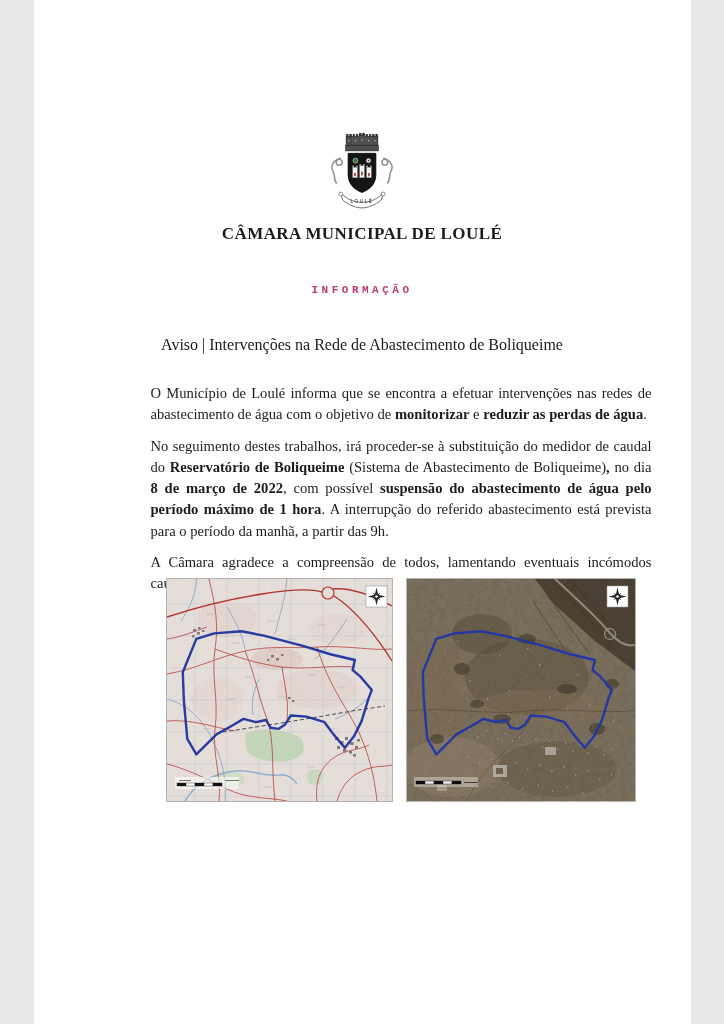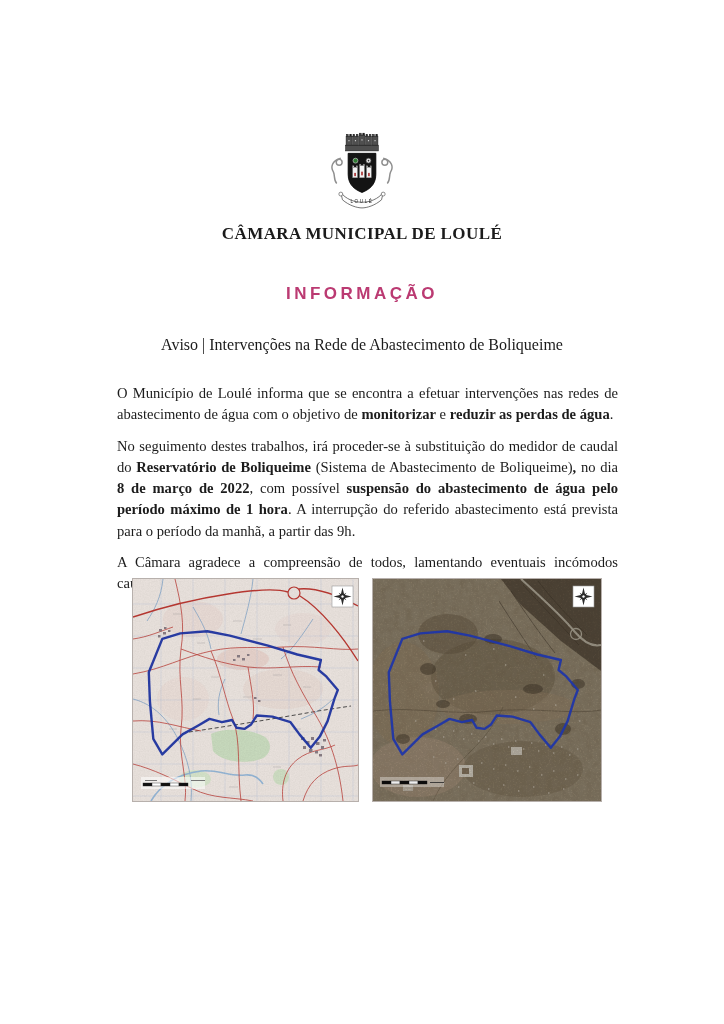--- a/index.html
+++ b/index.html
@@ -1,29 +1,29 @@
 <!DOCTYPE html>
 <html lang="pt"><head>
 <meta charset="utf-8">
 <style>
   html,body{margin:0;padding:0;background:#e8e8e8;}
   .page{
-    position:relative;width:724px;height:1024px;margin:0 auto;
+    position:relative;width:657px;height:1024px;margin:0 auto;
     background:#ffffff;overflow:hidden;
     font-family:"Liberation Serif",serif;color:#1c1c1c;
   }
   .crest{position:absolute;top:124px;left:50%;transform:translateX(-50%);}
   .org-name{
     position:absolute;top:224px;left:0;width:100%;text-align:center;
     font-weight:bold;font-size:17px;letter-spacing:0.4px;color:#1b1b1b;
   }
   .notice-title{
     position:absolute;top:284px;left:0;width:100%;text-align:center;
-    font-family:Liberation Sans, sans-serif;
-    font-weight:bold;font-size:17px;letter-spacing:3.5px;
+    font-family:Liberation Mono, monospace;
+    font-weight:bold;font-size:11px;letter-spacing:3.5px;
   }
   .notice-subtitle{
     position:absolute;top:336px;left:0;width:100%;text-align:center;
     font-weight:normal;font-size:16px;color:#1b1b1b;
   }
   .body-text{
     position:absolute;top:383px;left:117px;width:501px;
     font-size:14.6px;line-height:21.3px;text-align:justify;
   }
   .body-text p{margin:0 0 10px 0;}

